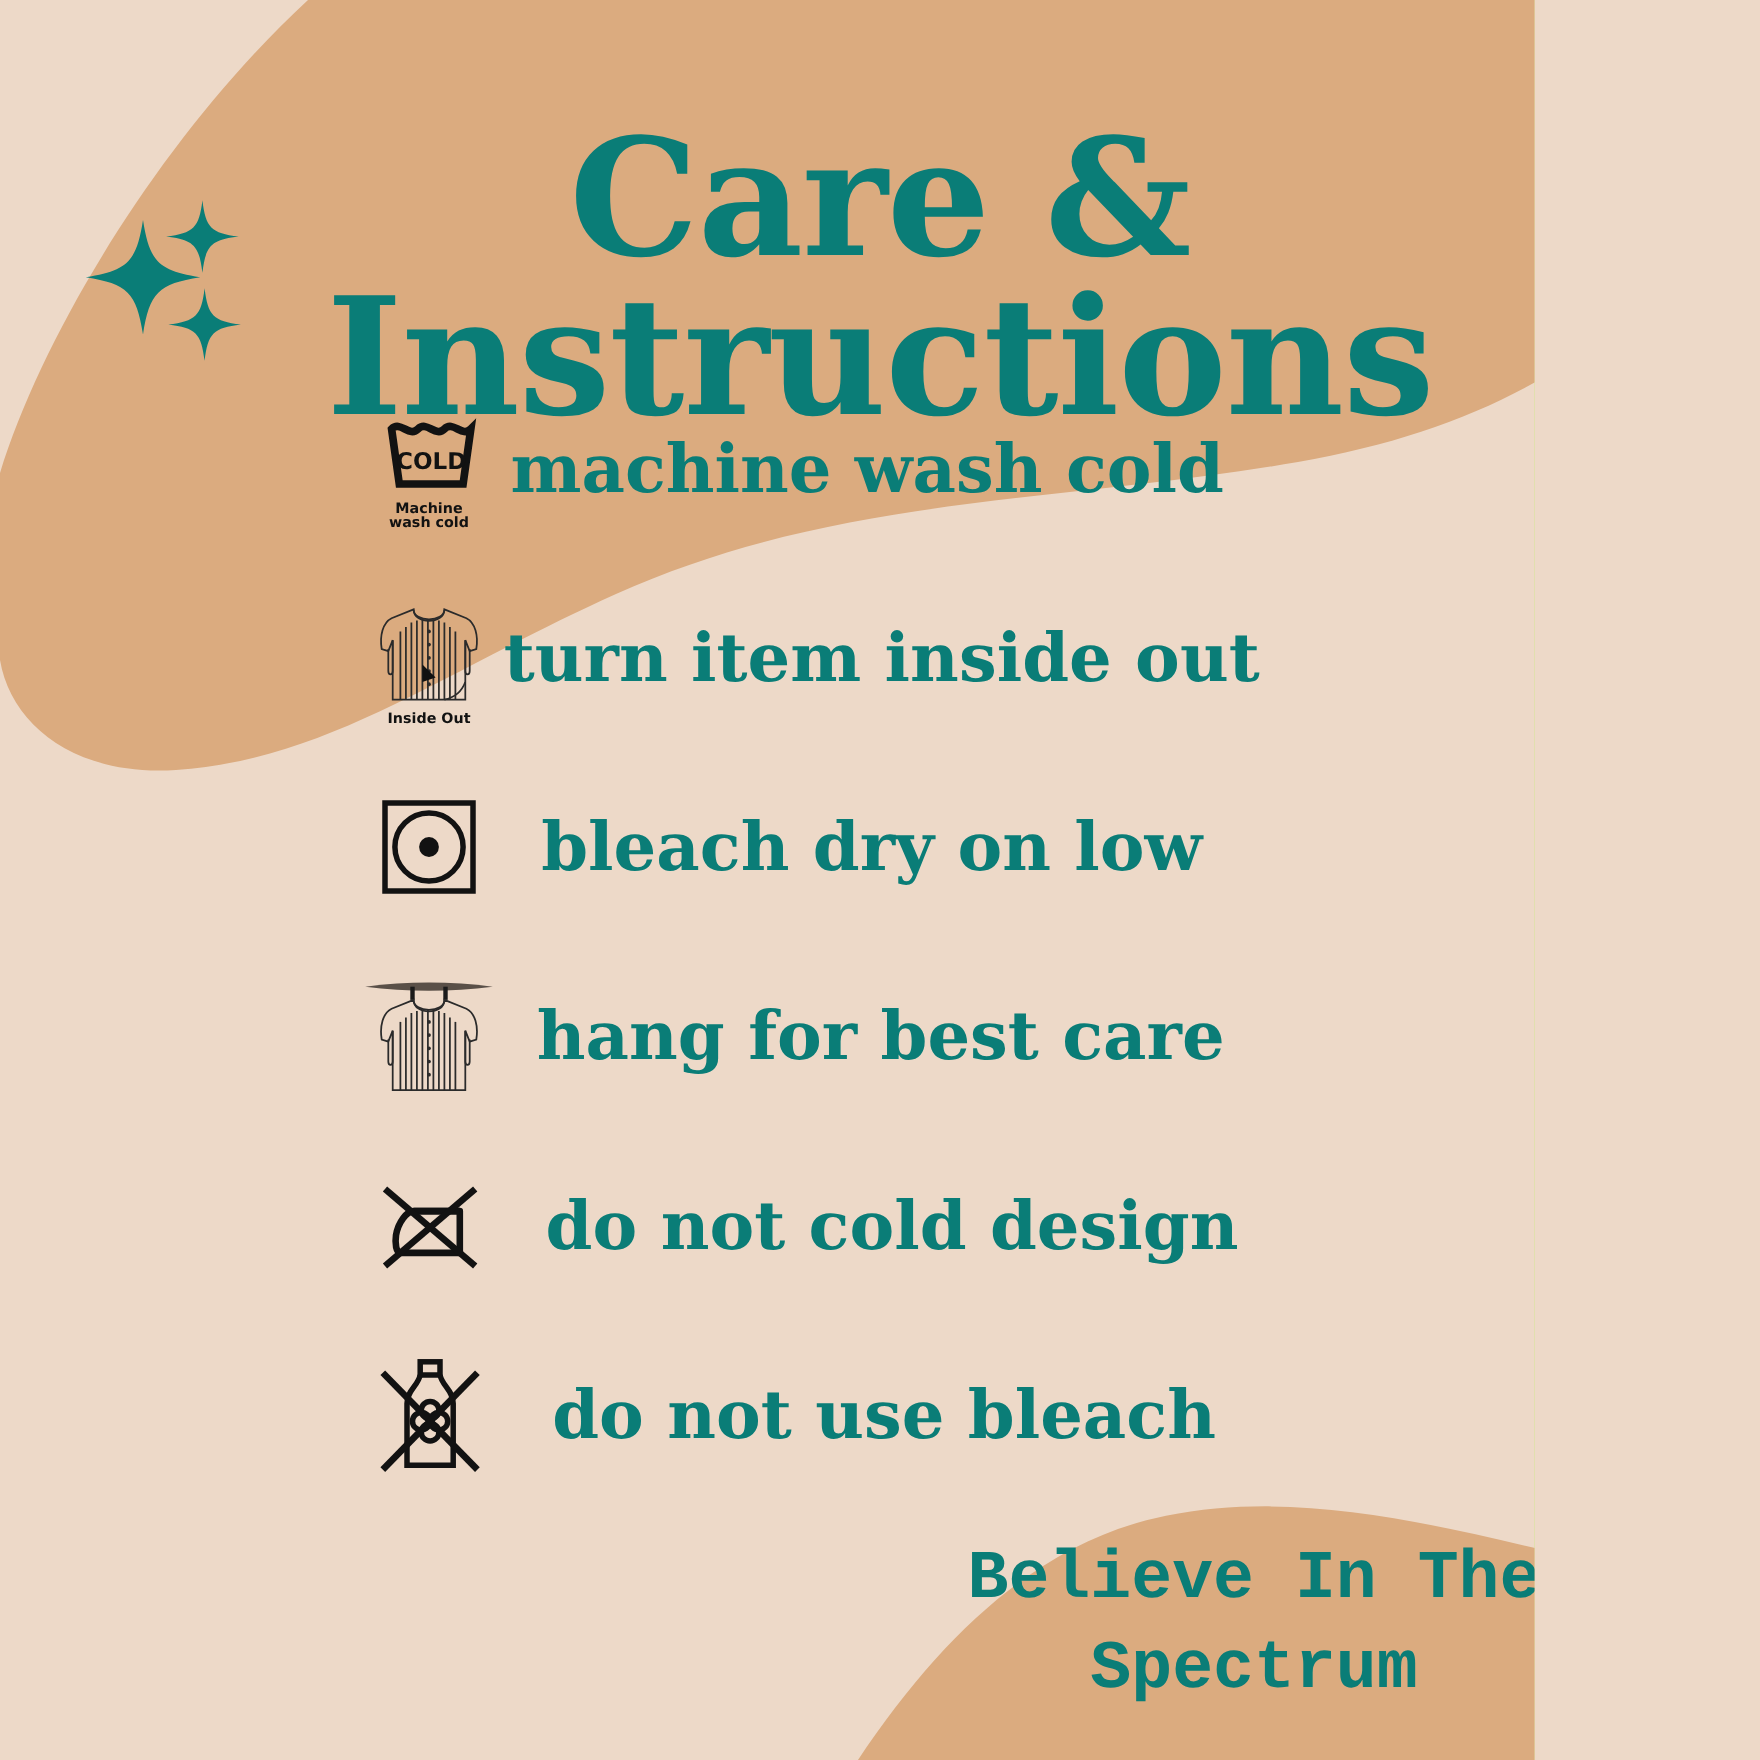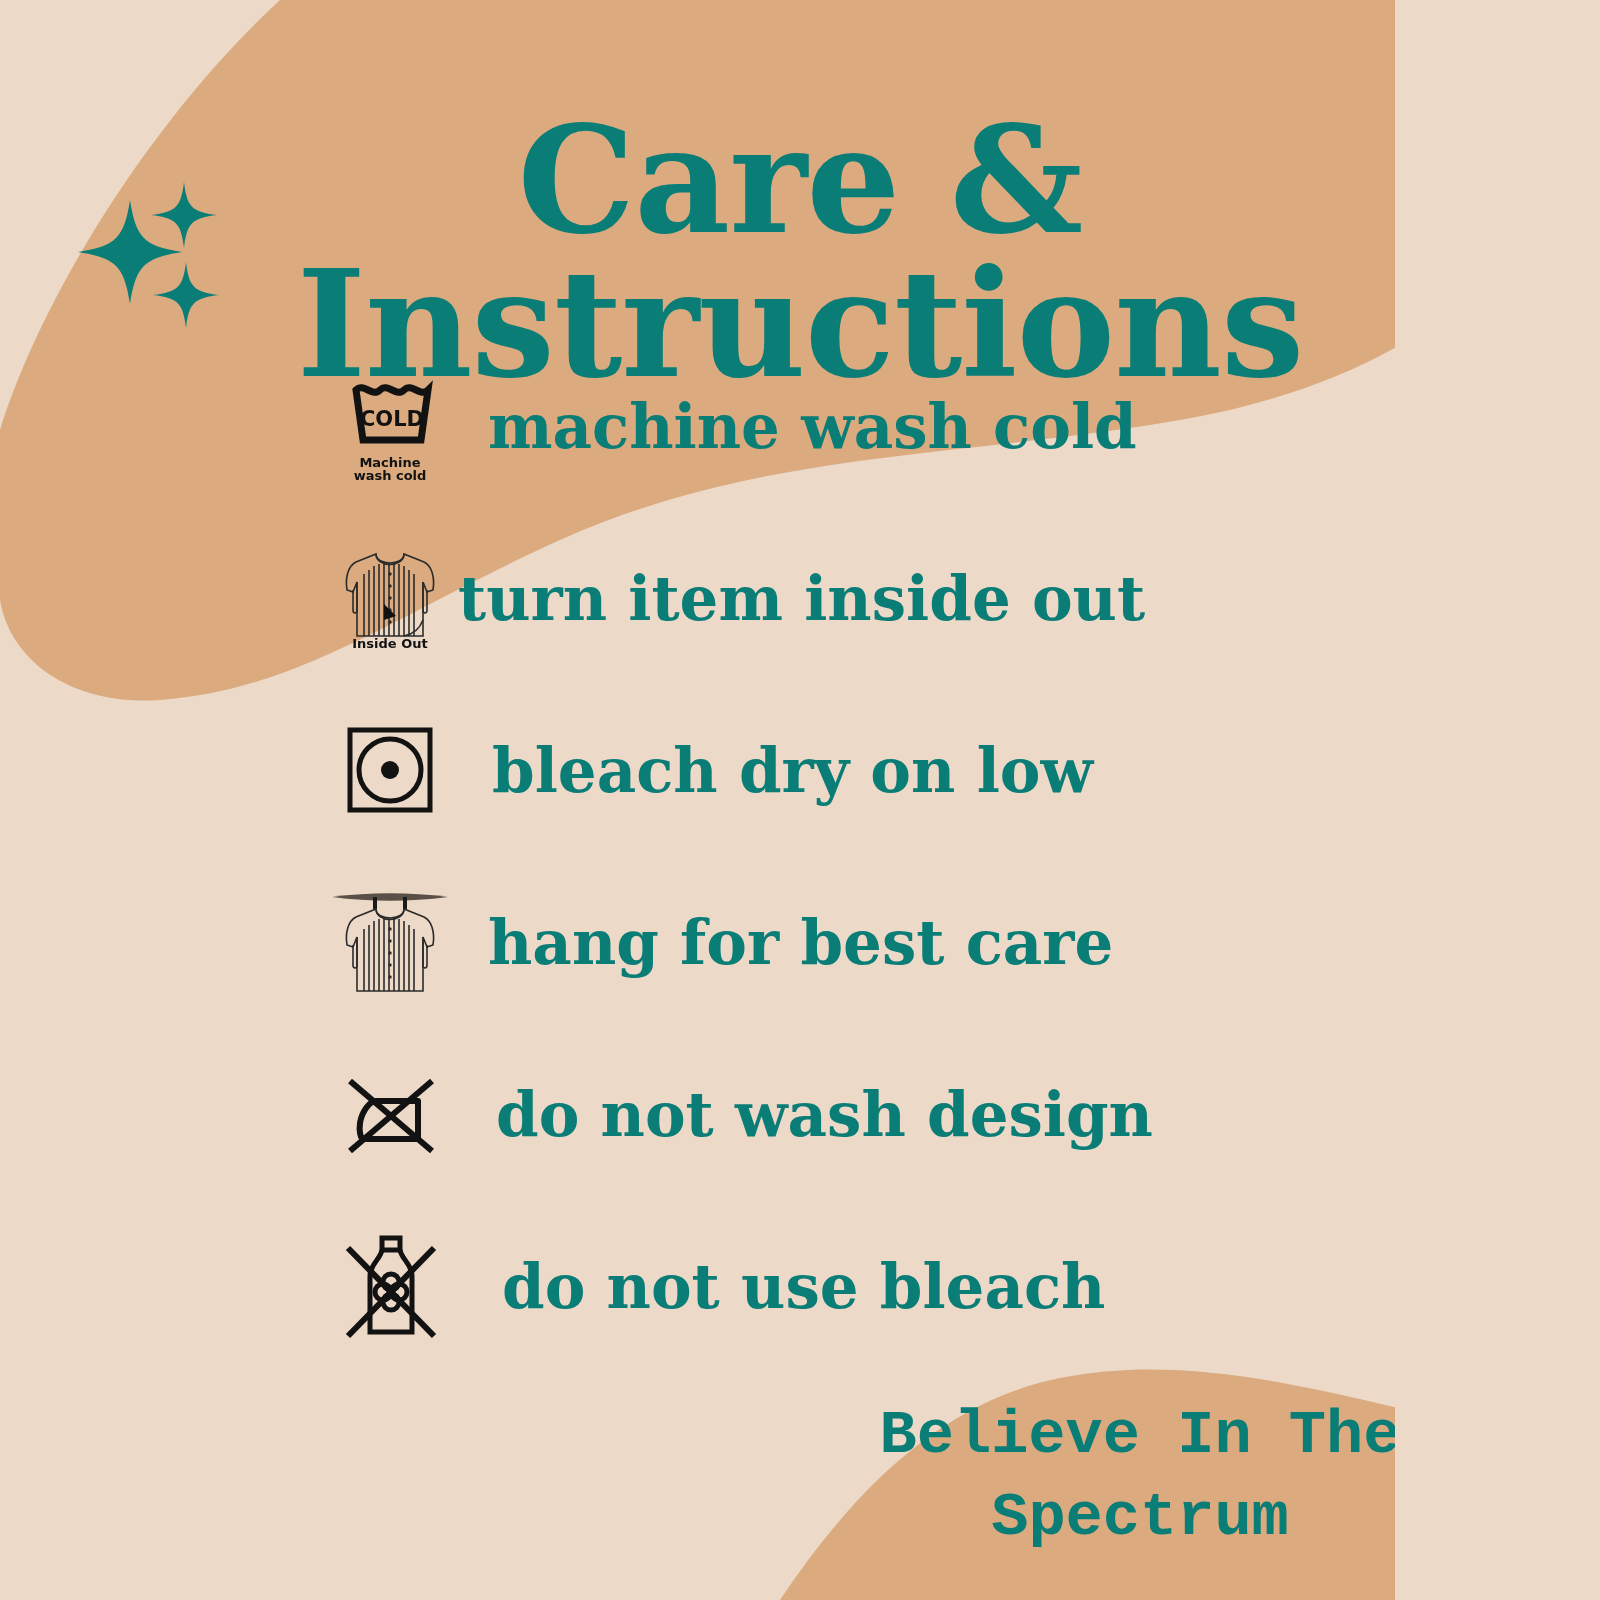--- a/index.html
+++ b/index.html
@@ -56,39 +56,39 @@
   }
   .row-label{
     color:#0a7d77;
     font-family:"DejaVu Serif",serif;
     font-weight:700;
     font-size:61px;
     line-height:1;
     white-space:nowrap;
     margin-left:10px;
   }
-  .row-0 .row-label{margin-left:38px;}
+  .row-0 .row-label{margin-left:14px;}
   .row-1 .row-label{margin-left:8px;}
   .row-2 .row-label{margin-left:42px;}
   .row-3 .row-label{margin-left:38px;}
   .row-4 .row-label{margin-left:46px;}
   .row-5 .row-label{margin-left:52px;}
 
   .icon-svg{display:block;}
   .cap{
     position:absolute;
     left:0;right:0;
     text-align:center;
     font-family:"DejaVu Sans",sans-serif;
     font-weight:700;
     color:#121212;
     line-height:1.05;
   }
   #cap-wash{bottom:8px;font-size:13px;}
-  #cap-inside{bottom:12px;font-size:13px;}
+  #cap-inside{bottom:2px;font-size:13px;}
 
   
   #footer{
     position:absolute;
     left:760px;top:1395px;
     width:760px;
     text-align:center;
     color:#0a7d77;
     font-family:Liberation Mono, monospace;
     font-weight:700;
@@ -230,21 +230,21 @@
 
     <div class="row row-4">
       <div class="icon-cell">
         <svg class="icon-svg" width="100" height="94" viewBox="0 0 100 94">
           <path d="M24 72 L78 72 L78 34 L36 34 C30 34, 22 44, 20 56 C19 63, 20 72, 24 72 Z" fill="none" stroke="#121212" stroke-width="6" stroke-linejoin="round"></path>
           <line x1="36" y1="34" x2="78" y2="34" stroke="#121212" stroke-width="6"></line>
           <line x1="10" y1="14" x2="92" y2="84" stroke="#121212" stroke-width="6"></line>
           <line x1="92" y1="14" x2="10" y2="84" stroke="#121212" stroke-width="6"></line>
         </svg>
       </div>
-      <div class="row-label">do not wash design</div>
+      <div class="row-label">do not cold design</div>
     </div>
 
     <div class="row row-5">
       <div class="icon-cell">
         <svg class="icon-svg" width="100" height="112" viewBox="0 0 100 112">
           <g fill="none" stroke="#121212" stroke-width="5">
             <rect x="42" y="8" width="18" height="12"></rect>
             <path d="M42 20 C40 30, 30 34, 30 46 L30 102 L72 102 L72 46 C72 34, 62 30, 60 20"></path>
             <circle cx="43" cy="62" r="8"></circle>
             <circle cx="59" cy="62" r="8"></circle>

